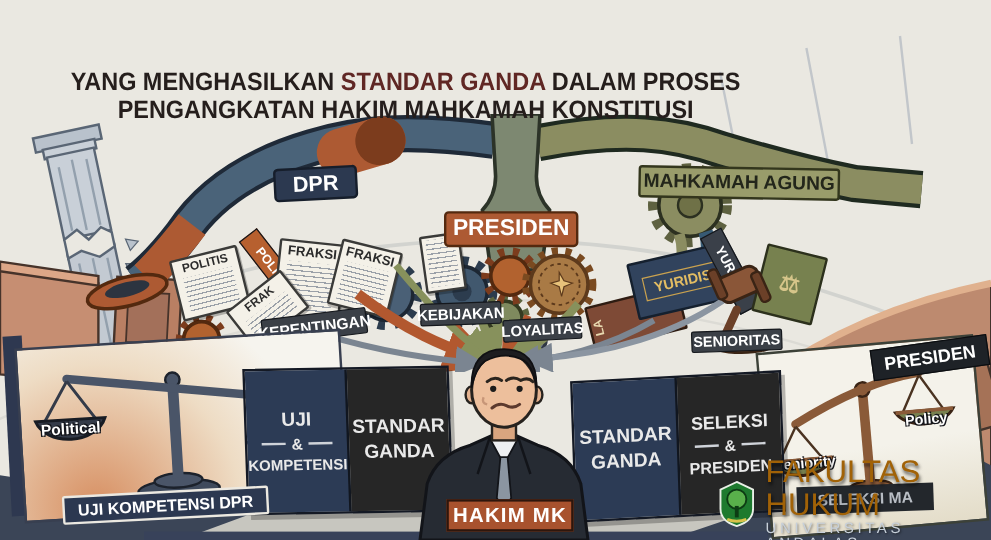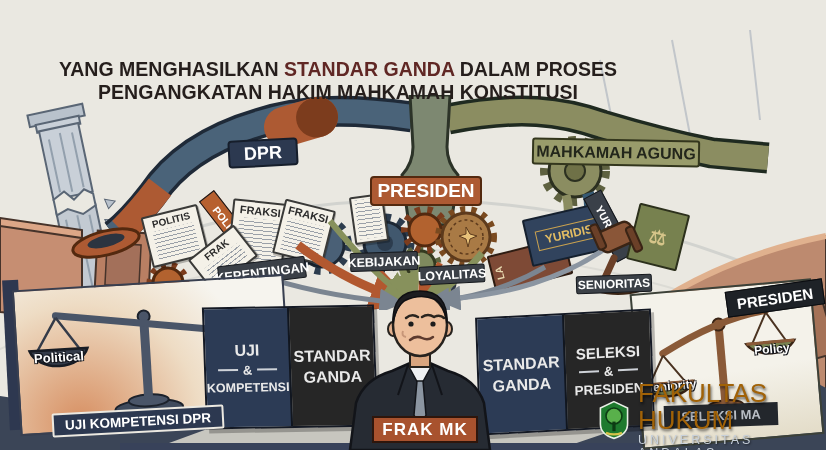--- a/index.html
+++ b/index.html
@@ -336,21 +336,21 @@
     <ellipse cx="107" cy="46" rx="5" ry="7" fill="#e4b28f" stroke="#26221e" stroke-width="2"></ellipse>
     <ellipse cx="80" cy="42" rx="27" ry="31" fill="#edbf9c" stroke="#26221e" stroke-width="2.5"></ellipse>
     <path d="M53,40 Q52,8 80,8 Q108,8 107,40 Q104,20 94,16 Q80,10 64,18 Q56,24 53,40 Z" fill="#1d1d20" stroke="#101013" stroke-width="1.5"></path>
     <path d="M66,35 Q72,30 78,34 M94,34 Q88,30 82,34 M94,34 Q100,31 104,35" fill="none" stroke="#2a241e" stroke-width="2.5" stroke-linecap="round"></path>
     <circle cx="71" cy="41" r="2.6" fill="#1c1c1c"></circle>
     <circle cx="93" cy="41" r="2.6" fill="#1c1c1c"></circle>
     <path d="M70,57 Q76,52 82,55 Q88,58 93,54" fill="none" stroke="#5c3a2e" stroke-width="2.5" stroke-linecap="round"></path>
     <path d="M63,48 q-2,5 3,6" fill="none" stroke="#c79678" stroke-width="2"></path>
   </svg>
   <div class="badge b-hakim">
-    <span>FRAK MK</span>
+    <span>HAKIM MK</span>
     </div>
 
   <div class="abs logo">
     <svg width="40" height="48" viewBox="0 0 40 48">
       <path d="M20,1 L37,9 L37,29 Q37,42 20,47 Q3,42 3,29 L3,9 Z" fill="#1e7a2e" stroke="#e9efe6" stroke-width="2"></path>
       <circle cx="20" cy="19" r="10" fill="#59b04b" stroke="#0d3c14" stroke-width="2"></circle>
       <rect x="18" y="26" width="4" height="12" fill="#0d3c14"></rect>
       <path d="M10,40 Q20,44 30,40" stroke="#d8c24a" stroke-width="3" fill="none"></path>
     </svg>
     <div class="txt">

